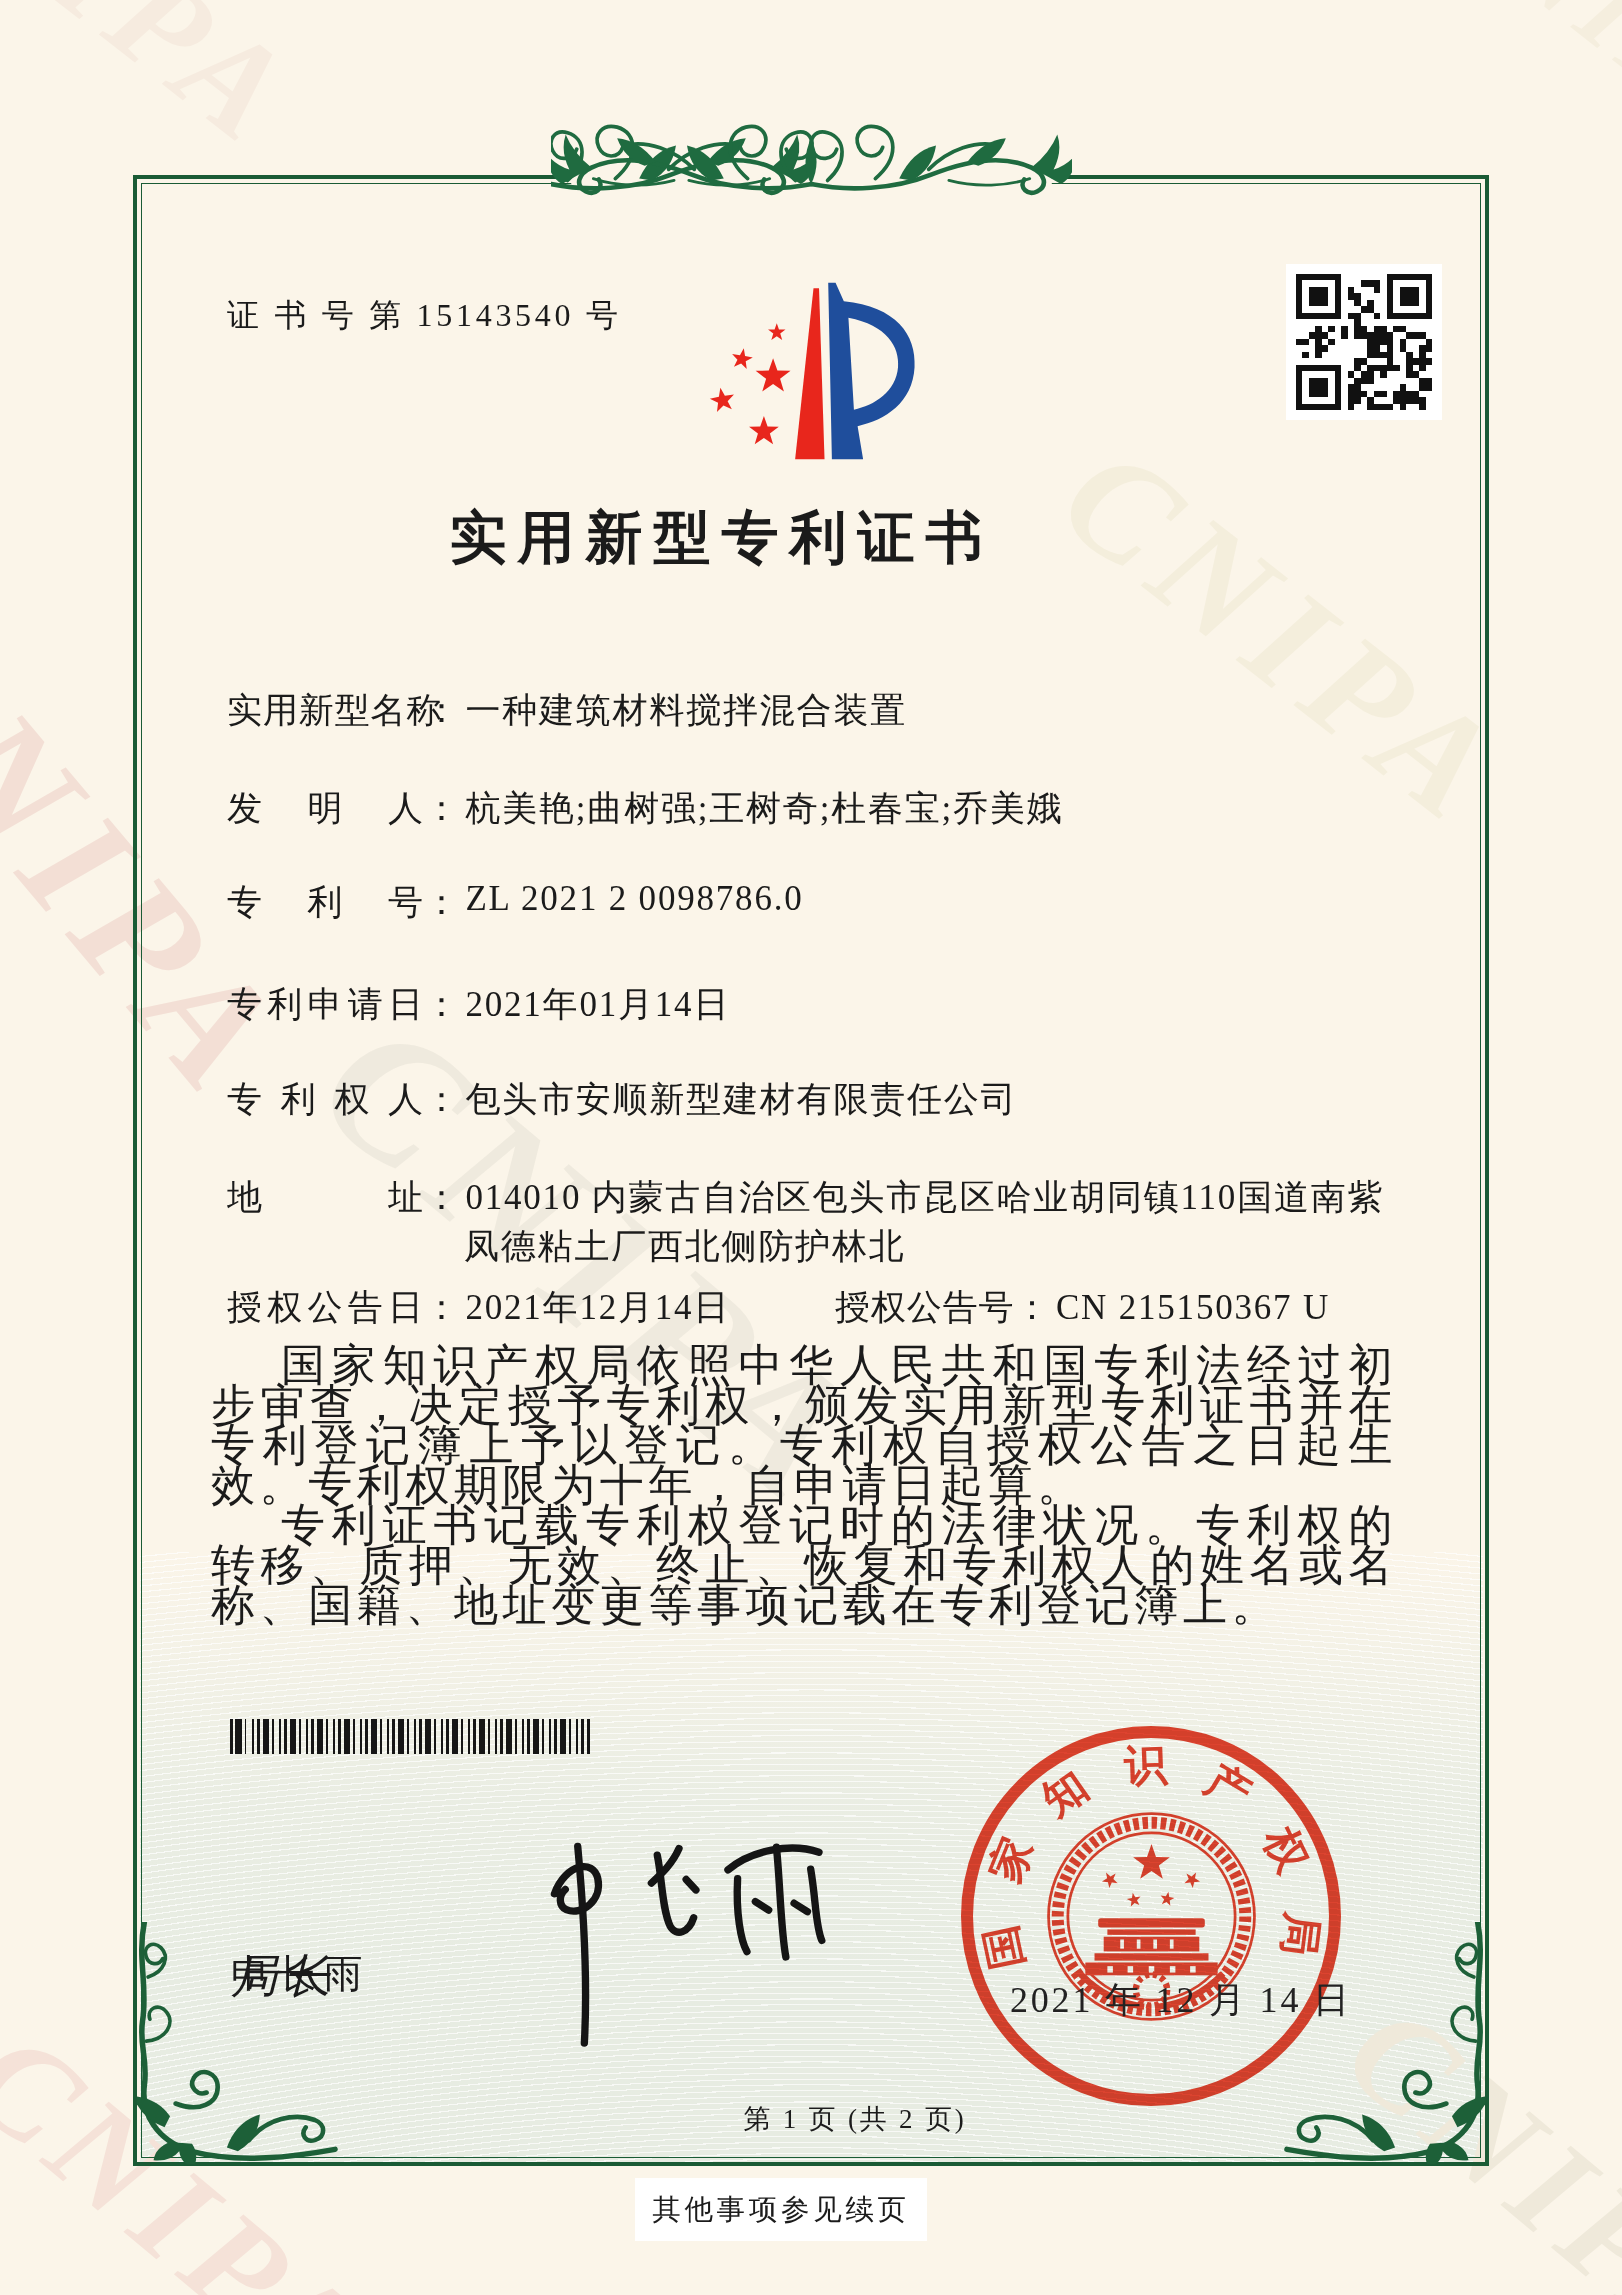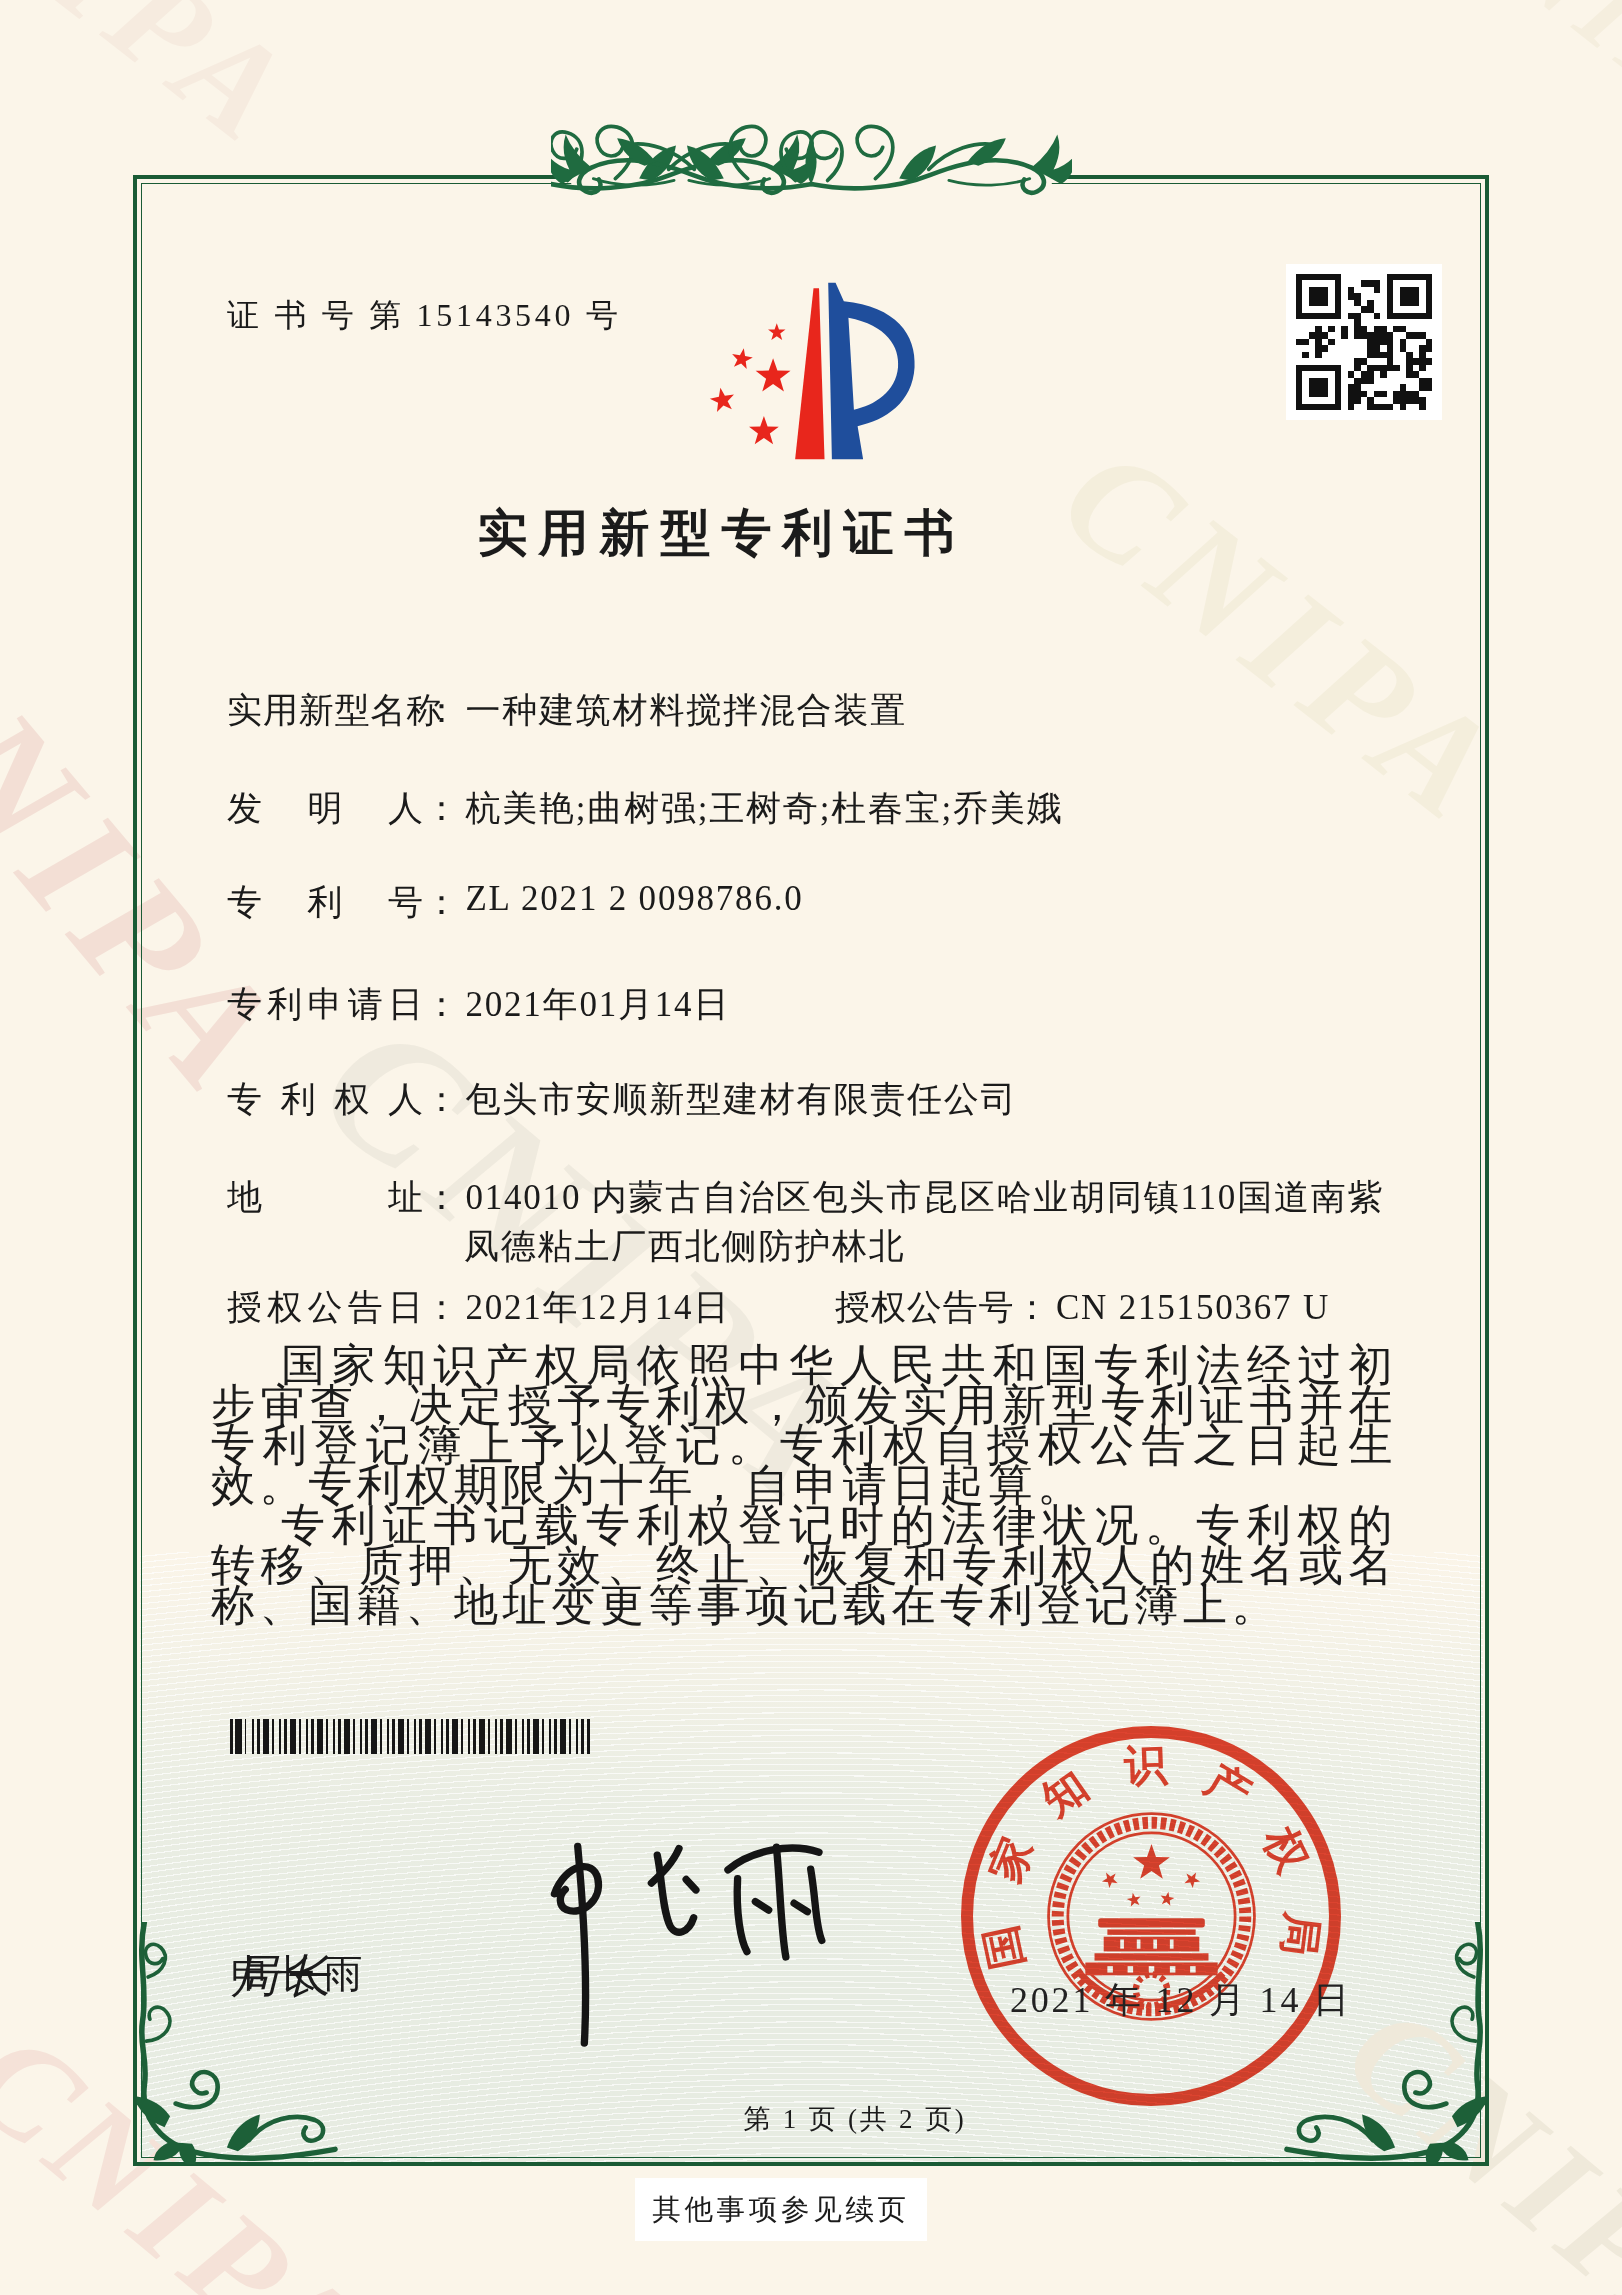--- a/index.html
+++ b/index.html
@@ -40,21 +40,21 @@
   .ornament-top{position:absolute;left:551px;top:81px;width:521px;height:152px;z-index:4;}
   .corner-flourish{position:absolute;top:1922px;width:243px;height:242px;z-index:4;}
   .corner-left{left:137px;}
   .corner-right{left:1242px;transform:scaleX(-1);}
 
   
   .cert-number{position:absolute;left:227px;top:294px;font-size:32px;letter-spacing:3.7px;z-index:5;}
   .logo{position:absolute;left:705px;top:270px;width:285px;height:237px;z-index:5;}
   .qr{position:absolute;left:1286px;top:264px;width:156px;height:156px;background:#fff;z-index:5;padding:10px;}
   .qr svg{width:136px;height:136px;display:block;}
-  .title{position:absolute;left:133px;top:500px;width:1177px;text-align:center;font-size:50px;font-weight:bold;
+  .title{position:absolute;left:133px;top:500px;width:1177px;text-align:center;font-size:57px;font-weight:bold;
          letter-spacing:11px;z-index:5;}
 
   
   .row{position:absolute;left:227px;font-size:35px;letter-spacing:0.9px;z-index:5;white-space:nowrap;}
   .row .lab{display:inline-block;width:197px;text-align:justify;text-align-last:justify;vertical-align:top;}
   .row .colon{display:inline-block;vertical-align:top;}
   .row .val{display:inline-block;vertical-align:top;margin-left:5.5px;letter-spacing:1.8px;}
   .r-name{top:687px;} .r-inv{top:785px;text-decoration:underline;} .r-no{top:879px;} .r-file{top:981px;}
   .r-owner{top:1076px;} .r-addr{top:1173px;line-height:49px;} .r-grant{top:1284px;}
   .addr-l2{display:block;margin-left:237px;letter-spacing:1.8px;}

